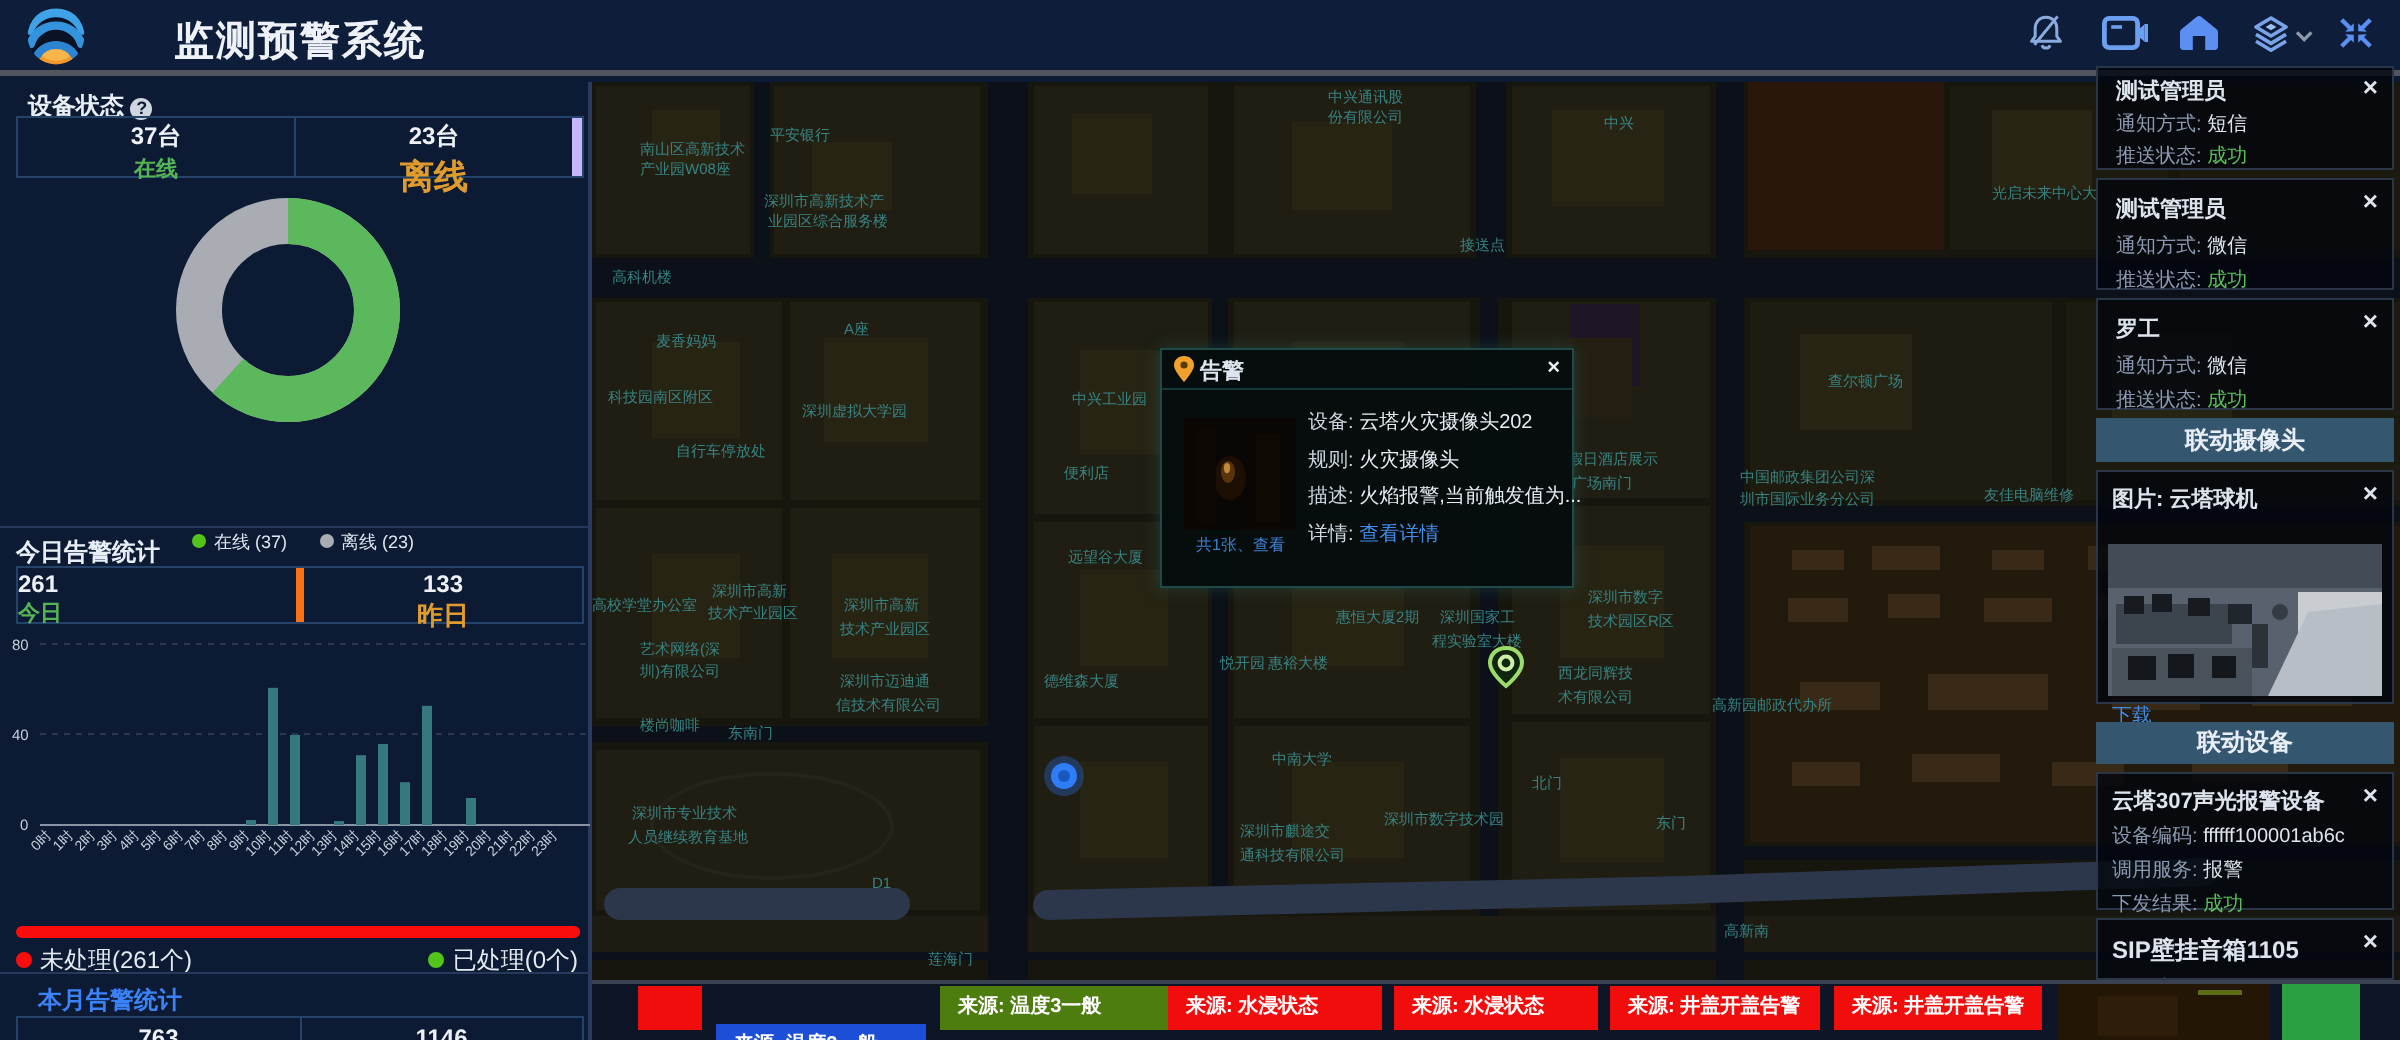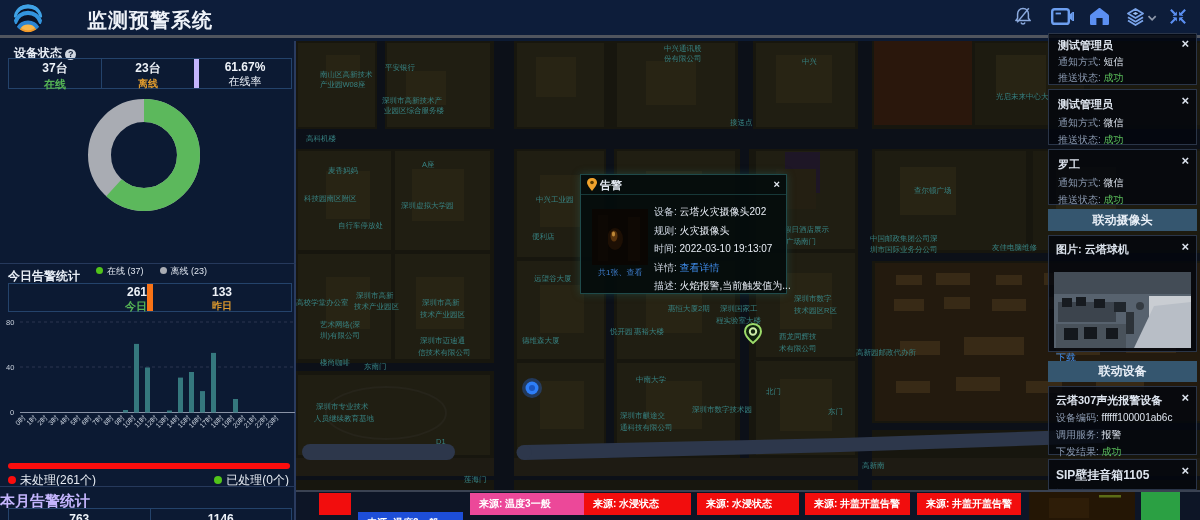--- a/index.html
+++ b/index.html
@@ -243,47 +243,43 @@
 
   <div class="abs" style="left:14px;top:4px;font-size:12px;font-weight:bold;color:#e8eef6;">设备状态 <span style="display:inline-block;width:11px;height:11px;background:#cfd6e0;color:#0c1a33;border-radius:50%;font-size:9px;line-height:11px;text-align:center;font-weight:bold;">?</span></div>
 
   <div class="abs" style="left:8px;top:17px;width:284px;height:31px;border:1px solid #24436b;display:flex;">
     <div style="flex:1;border-right:1px solid #24436b;text-align:center;">
         <div style="font-size:12px;font-weight:bold;color:#eef2f8;margin-top:1px;">37台</div>
         <div style="font-size:11px;color:#55b455;font-weight:bold;">在线</div>
       </div>
     <div style="flex:1;border-right:5px solid #c4b5fd;text-align:center;">
         <div style="font-size:12px;font-weight:bold;color:#eef2f8;margin-top:1px;">23台</div>
-        <div style="font-size:10px;color:#e09b2d;font-weight:bold;">离线</div>
-      </div>
-    <div style="flex:1;text-align:center;">
-        <div style="font-size:12px;font-weight:bold;color:#eef2f8;margin-top:1px;">61.67%</div>
-        <div style="font-size:11px;color:#e8eef6;">在线率</div>
+        <div style="font-size:17px;color:#e09b2d;font-weight:bold;">离线</div>
       </div>
   </div>
 
   <svg class="abs" style="left:88px;top:58px;" width="112" height="112" viewBox="0 0 112 112">
     <circle cx="56" cy="56" r="44.5" fill="none" stroke="#a9acb3" stroke-width="23"></circle>
     <circle cx="56" cy="56" r="44.5" fill="none" stroke="#5cb85c" stroke-width="23" stroke-dasharray="172.5 107.2" transform="rotate(-90 56 56)"></circle>
   </svg>
 
   <div class="abs" style="left:96px;top:176px;font-size:9px;color:#dfe5ee;margin-top:48px;"><span style="display:inline-block;width:7px;height:7px;border-radius:50%;background:#52c41a;margin-right:4px;"></span>在线 (37)<span style="display:inline-block;width:7px;height:7px;border-radius:50%;background:#a9acb3;margin:0 4px 0 16px;"></span>离线 (23)</div>
 
   <div class="abs" style="left:0;top:222px;width:296px;height:1px;background:#26395c;"></div>
 
   <div class="abs" style="left:8px;top:227px;font-size:12px;font-weight:bold;color:#e8eef6;">今日告警统计</div>
 
   <div class="abs" style="left:8px;top:242px;width:284px;height:29px;border:1px solid #24436b;display:flex;">
-    <div style="flex:1;border-right:6px solid #f97316;text-align:right;">
+    <div style="flex:1;border-right:4px solid #f97316;text-align:left;">
         <div style="font-size:12px;font-weight:bold;color:#eef2f8;margin-top:1px;">261</div>
         <div style="font-size:11px;color:#55b455;font-weight:bold;">今日</div>
       </div>
     <div style="flex:1;text-align:center;">
         <div style="font-size:12px;font-weight:bold;color:#eef2f8;margin-top:1px;">133</div>
-        <div style="font-size:10px;color:#e09b2d;font-weight:bold;">昨日</div>
+        <div style="font-size:13px;color:#e09b2d;font-weight:bold;">昨日</div>
       </div>
   </div>
 
   <svg class="abs" style="left:0;top:275px;" width="296" height="165" viewBox="0 0 296 165">
     <g stroke="#2a3550" stroke-dasharray="3 3" stroke-width="1">
       <line x1="20" y1="6" x2="295" y2="6"></line>
         <line x1="20" y1="51" x2="295" y2="51"></line>
     </g>
     <line x1="20" y1="96.5" x2="295" y2="96.5" stroke="#8a93a6" stroke-width="1"></line>
     <g fill="#c8d0dc" font-size="7.5">
@@ -332,21 +328,21 @@
 
   <div class="abs" style="left:8px;top:422px;width:282px;height:6px;border-radius:3px;background:#fb0d0d;"></div>
 
   <div class="abs" style="left:8px;top:431px;width:281px;font-size:12px;color:#e5eaf2;">
     <span style="display:inline-block;width:8px;height:8px;border-radius:50%;background:#fb0d0d;margin-right:4px;"></span>未处理(261个)
     <span style="float:right;"><span style="display:inline-block;width:8px;height:8px;border-radius:50%;background:#52c41a;margin-right:4px;"></span>已处理(0个)</span>
   </div>
 
   <div class="abs" style="left:0;top:445px;width:296px;height:1px;background:#26395c;"></div>
 
-  <div class="abs" style="left:0;top:451px;font-size:15px;font-weight:bold;color:#c4b5fd;">本月告警统计</div>
+  <div class="abs" style="left:19px;top:451px;font-size:12px;font-weight:bold;color:#3b82f6;">本月告警统计</div>
 
   <div class="abs" style="left:8px;top:467px;width:284px;height:20px;border:1px solid #24436b;display:flex;">
     <div style="flex:1;border-right:1px solid #24436b;text-align:center;font-size:12px;font-weight:bold;color:#eef2f8;padding-top:3px;">763</div>
     <div style="flex:1;text-align:center;font-size:12px;font-weight:bold;color:#eef2f8;padding-top:3px;">1146</div>
   </div>
 </div>
 
 <div class="abs" style="left:580px;top:174px;width:207px;height:120px;background:rgba(4,12,12,0.93);border:1px solid #1f4a4a;box-shadow:0 0 8px rgba(40,120,120,0.35);">
 
   <div style="height:20px;border-bottom:1px solid #173838;padding:3px 6px;color:#dfe5ee;font-size:11px;font-weight:bold;">
@@ -366,23 +362,22 @@
         <rect x="36" y="8" width="12" height="44" fill="#0f0904"></rect>
         <rect x="6" y="6" width="10" height="46" fill="#0d0804"></rect>
       </svg>
   </div>
 
   <div class="abs" style="left:17px;top:92px;font-size:8px;color:#3f7fd0;">共1张、查看</div>
 
   <div class="abs" style="left:73px;top:28px;font-size:10px;line-height:18.6px;color:#cdd5e0;white-space:nowrap;">
     <div>设备: <span style="color:#e8edf5;">云塔火灾摄像头202</span></div>
     <div>规则: <span style="color:#e8edf5;">火灾摄像头</span></div>
-    <div>时间: <span style="color:#e8edf5;">2022-03-10 19:13:07</span></div>
+    <div>描述: <span style="color:#e8edf5;">火焰报警,当前触发值为...</span></div>
     <div>详情: <span style="color:#3f8cea;">查看详情</span></div>
-    <div>描述: <span style="color:#e8edf5;">火焰报警,当前触发值为...</span></div>
   </div>
 </div>
 
 <div class="abs" style="left:1048px;top:33px;width:149px;height:52px;background:rgba(2,6,14,0.82);border:1px solid #2a3548;color:#dde4ee;">
   <div style="position:absolute;right:7px;top:2px;font-size:13px;font-weight:bold;">×</div>
   <div style="padding:4px 0 0 9px;font-size:11px;font-weight:bold;">测试管理员</div>
   <div style="padding:2px 0 0 9px;font-size:10px;color:#8a99b0;">通知方式: <span style="color:#dde4ee;">短信</span></div>
   <div style="padding:2px 0 0 9px;font-size:10px;color:#8a99b0;">推送状态: <span style="color:#5abe5a;">成功</span></div>
 </div>
 
@@ -442,21 +437,21 @@
   <div style="padding:7px 0 0 7px;font-size:12px;font-weight:bold;">SIP壁挂音箱1105</div>
   <div style="padding:3px 0 0 7px;font-size:10px;color:#8a99b0;">设备编码: <span style="color:#dde4ee;">1105</span></div>
 </div>
 
 <div class="abs" style="left:296px;top:490px;width:904px;height:30px;background:#0d1526;border-top:2px solid #3a4252;"></div>
 
 <div class="abs" style="left:319px;top:493px;width:32px;height:22px;background:#f20d0d;"></div>
 
 <div class="abs" style="left:358px;top:512px;width:105px;height:22px;background:#1d4ed8;color:#fff;font-size:10px;font-weight:bold;line-height:22px;padding-left:9px;">来源: 温度2一般</div>
 
-<div class="abs" style="left:470px;top:493px;width:120px;height:22px;background:#ec4899;color:#fff;font-size:10px;font-weight:bold;line-height:22px;padding-left:9px;">来源: 温度3一般</div>
+<div class="abs" style="left:470px;top:493px;width:120px;height:22px;background:#4d7c0f;color:#fff;font-size:10px;font-weight:bold;line-height:22px;padding-left:9px;">来源: 温度3一般</div>
 
 <div class="abs" style="left:584px;top:493px;width:107px;height:22px;background:#f20d0d;color:#fff;font-size:10px;font-weight:bold;line-height:22px;padding-left:9px;">来源: 水浸状态</div>
 
 <div class="abs" style="left:697px;top:493px;width:102px;height:22px;background:#f20d0d;color:#fff;font-size:10px;font-weight:bold;line-height:22px;padding-left:9px;">来源: 水浸状态</div>
 
 <div class="abs" style="left:805px;top:493px;width:105px;height:22px;background:#f20d0d;color:#fff;font-size:10px;font-weight:bold;line-height:22px;padding-left:9px;">来源: 井盖开盖告警</div>
 
 <div class="abs" style="left:917px;top:493px;width:104px;height:22px;background:#f20d0d;color:#fff;font-size:10px;font-weight:bold;line-height:22px;padding-left:9px;">来源: 井盖开盖告警</div>
 
 <div class="abs" style="left:1029px;top:492px;width:106px;height:28px;background:#241605;">

